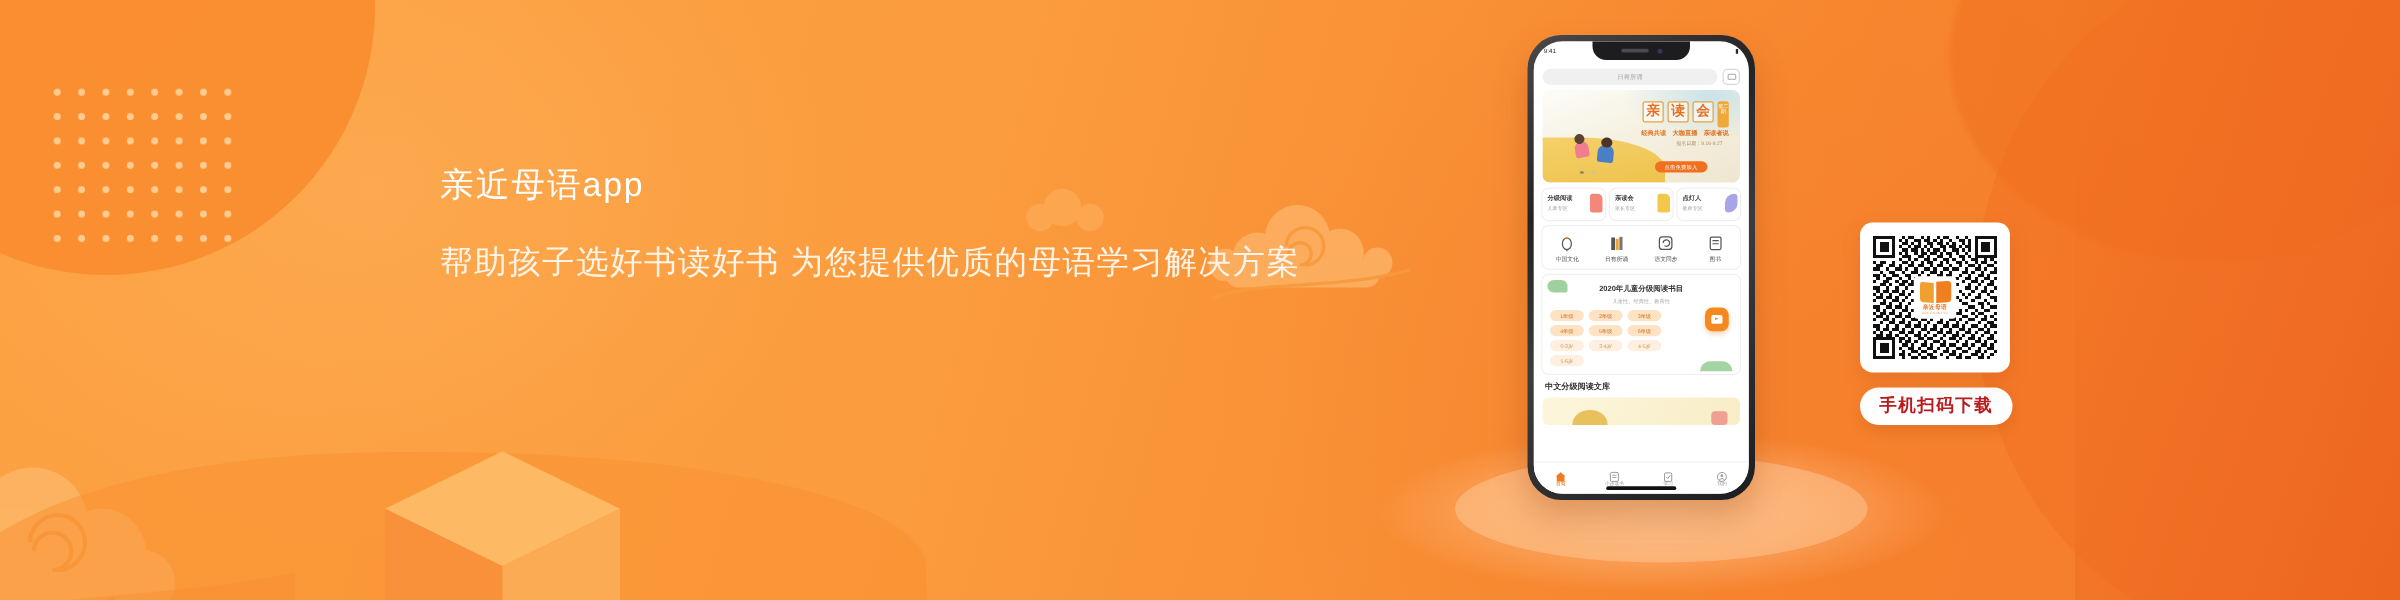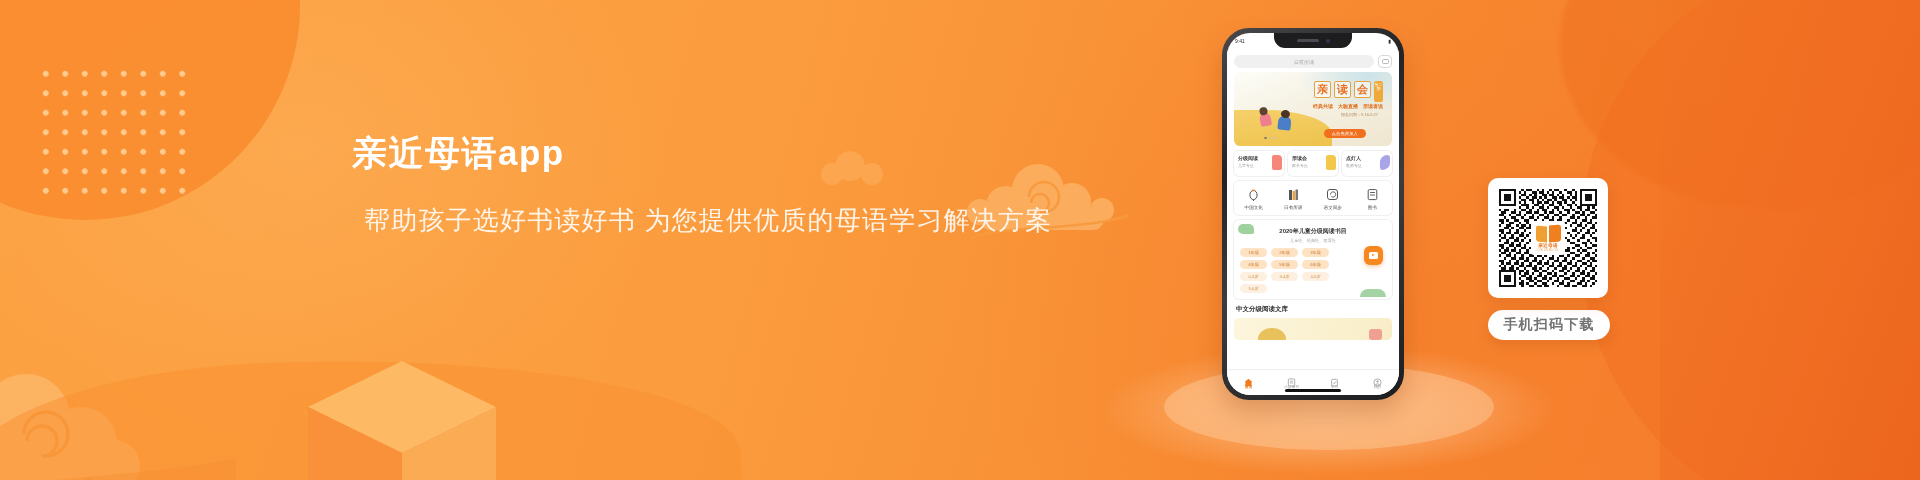--- a/index.html
+++ b/index.html
@@ -79,35 +79,34 @@
     font-weight:700;
     font-size:76px;
     line-height:1.0;
     letter-spacing:6px;
     color:#ffffff;
     white-space:nowrap;
     text-shadow:0 2px 5px rgba(180,70,10,.16);
   }
   .appname{
     margin-top:42px;
-    font-size:35px;
+    font-size:27px;
     letter-spacing:1.5px;
     color:#ffffff;
-    font-weight:700;
+    font-weight:400;
     white-space:nowrap;
   }
   .tagline{
     margin-top:26px;
     font-size:26px;
     letter-spacing:1.2px;
     color:#fff7ee;
     opacity:.97;
     font-weight:400;
     white-space:nowrap;
-    margin-left:12px;
   }
 
   
   .phone-wrap{ position:absolute; left:1222px; top:28px; width:200px; height:420px; }
   .halo{
     position:absolute; left:-118px; top:318px;
     width:450px; height:128px; border-radius:50%;
     background:radial-gradient(ellipse at center, rgba(255,208,160,.60) 0%, rgba(255,200,150,.30) 48%, rgba(255,200,150,0) 72%);
   }
   .halo2{
@@ -296,21 +295,21 @@
   .qr-logo .bookshape .rt{
     position:absolute; right:0; top:0; width:12px; height:17px;
     background:#ef7f1f; border-radius:0 3px 3px 0; transform:skewY(-4deg);
   }
   .qr-logo .lgtxt{ font-size:4.6px; color:#e8741a; font-weight:700; letter-spacing:.3px; }
   .qr-logo .lgen{ font-size:2.6px; color:#eda05a; letter-spacing:.2px; }
 
   .dlbtn{
     margin-top:12px; width:122px; height:30px; border-radius:15px; background:#fff;
     display:flex; align-items:center; justify-content:center;
-    font-size:14px; color:#737373; font-weight:700; letter-spacing:1.2px;
+    font-size:14px; color:#b91c1c; font-weight:700; letter-spacing:1.2px;
     box-shadow:0 5px 13px rgba(170,70,15,.22);
     cursor:pointer;
   }
 
   
   .right-slab{
     position:absolute; right:0; top:0; width:260px; height:480px;
     background:linear-gradient(110deg, rgba(240,110,35,.0) 0%, rgba(238,104,32,.55) 55%, rgba(235,98,28,.8) 100%);
   }
 </style>

